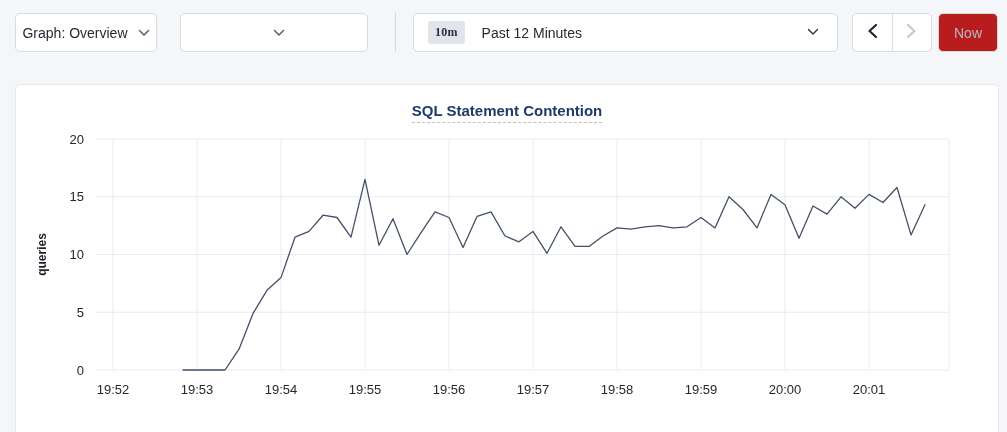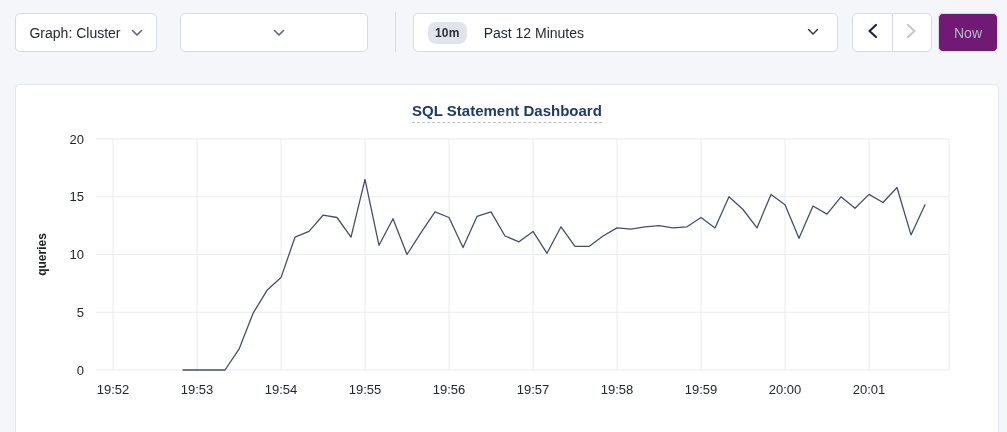--- a/index.html
+++ b/index.html
@@ -25,38 +25,39 @@
     position:absolute; left:395px; top:12px; height:40px; width:1px;
     background:#d5d9e0;
   }
   #time-picker {
     position:absolute; left:413px; top:13px; width:425px; height:39px;
     background:#ffffff; border:1px solid #d6dbe2; border-radius:5px;
     display:flex; align-items:center; cursor:pointer; font-size:14px;
   }
   .time-badge {
     margin-left:14px; background:#e1e4ea; color:#2b313b;
-    font-size:12px; font-weight:700; padding:4px 7px; border-radius:8px;
+    font-size:12px; font-weight:700; padding:4px 7px; border-radius:3px;
     letter-spacing:.2px;
+    font-family:Liberation Serif, serif;
   }
   .time-label { margin-left:17px; font-weight:500; color:#242a33; }
   .time-chev { position:absolute; right:18px; top:14px; line-height:0; }
   .arrow-group {
     position:absolute; left:852px; top:13px; height:39px; width:80px;
     background:#ffffff; border:1px solid #d6dbe2; border-radius:5px;
     display:flex; overflow:hidden;
   }
   .arrow-cell {
     width:40px; height:100%; display:flex; align-items:center; justify-content:center;
     cursor:pointer;
   }
   .arrow-cell + .arrow-cell { border-left:1px solid #d6dbe2; cursor:default; }
   #now-btn {
     position:absolute; left:938px; top:13px; width:60px; height:39px;
-    background:#701a75; border:1px solid #d6dbe2; border-radius:5px;
+    background:#b91c1c; border:1px solid #d6dbe2; border-radius:5px;
     font-size:14px; font-weight:500; color:#b2bac5;
     display:flex; align-items:center; justify-content:center; cursor:default;
   }
   .card {
     position:absolute; left:15px; top:84px; width:984px; height:400px;
     background:#ffffff; border:1px solid #e4e8ee; border-radius:5px;
   }
   .chart-title-row { text-align:center; margin-top:17px; height:24px; }
   .chart-title-row span {
     font-size:15px; font-weight:700; color:#1f3a68;
@@ -66,21 +67,21 @@
   .gridline { stroke:#e9ebee; stroke-width:1; }
   .ticktext { font-size:13px; fill:#23272e; font-family:"Liberation Sans", sans-serif; }
   .ylab { font-size:12px; font-weight:700; fill:#1c2026; font-family:"Liberation Sans", sans-serif; }
 </style>
 </head>
 <body>
 
 <div>
 
   <button class="btn" id="graph-dd">
-    <span>Graph: Cluster</span>
+    <span>Graph: Overview</span>
     <span class="chev">
       <svg width="12" height="8" viewBox="0 0 12 8">
           <polyline points="1.5,1.5 6,6 10.5,1.5" fill="none" stroke="#5a6579" stroke-width="1.6" stroke-linecap="round" stroke-linejoin="round"></polyline>
         </svg>
     </span>
   </button>
 
   <button class="btn" id="dash-dd">
     <span class="chev">
       <svg width="12" height="8" viewBox="0 0 12 8">
@@ -118,21 +119,21 @@
     </div>
   </div>
 
   <button id="now-btn">
     <span>Now</span>
   </button>
 </div>
 
 <div class="card">
   <div class="chart-title-row">
-    <span>SQL Statement Dashboard</span>
+    <span>SQL Statement Contention</span>
   </div>
   <svg id="chart-svg" width="984" height="285">
       <g>
         <line x1="80" y1="239" x2="933" y2="239" class="gridline"></line>
         <line x1="80" y1="181.25" x2="933" y2="181.25" class="gridline"></line>
         <line x1="80" y1="123.5" x2="933" y2="123.5" class="gridline"></line>
         <line x1="80" y1="65.75" x2="933" y2="65.75" class="gridline"></line>
         <line x1="80" y1="8" x2="933" y2="8" class="gridline"></line>
         <line x1="97" y1="8" x2="97" y2="239" class="gridline"></line>
         <line x1="181" y1="8" x2="181" y2="239" class="gridline"></line>

